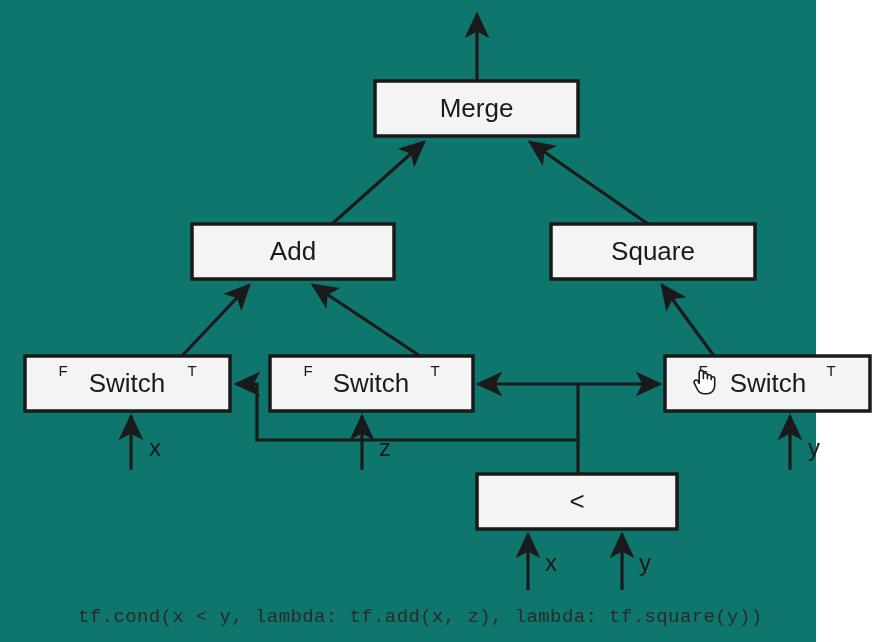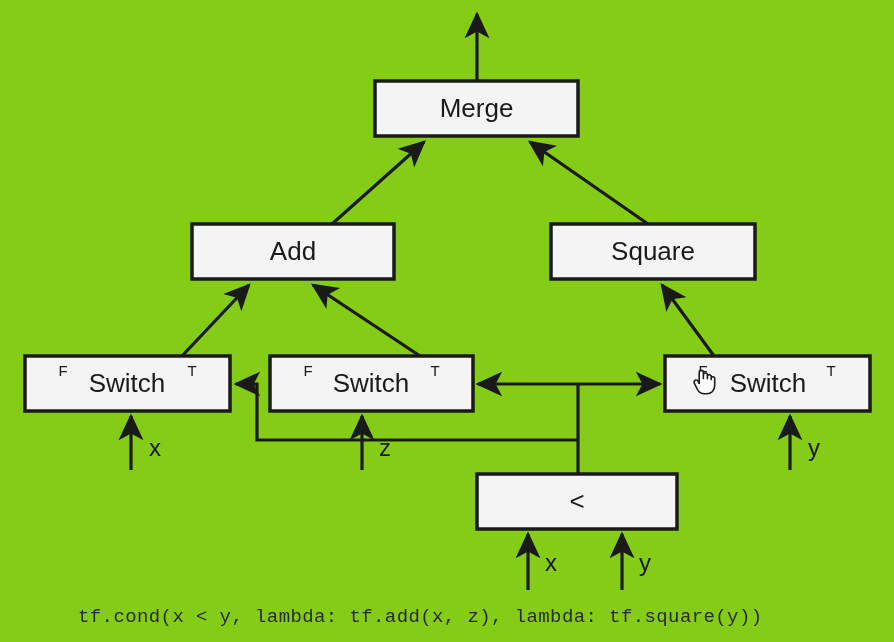--- a/index.html
+++ b/index.html
@@ -8,23 +8,23 @@
     background: #ffffff;
   }
   body {
     width: 894px;
     height: 642px;
     font-family: "Liberation Sans", sans-serif;
     overflow: hidden;
   }
   #stage {
     position: relative;
-    width: 894px;
+    width: 816px;
     height: 642px;
-    background: #84cc16;
+    background: #0f766e;
     text-align: right;
   }
   #graph {
     position: absolute;
     left: 0;
     top: 0;
     width: 894px;
     height: 642px;
   }
   .node-label {

